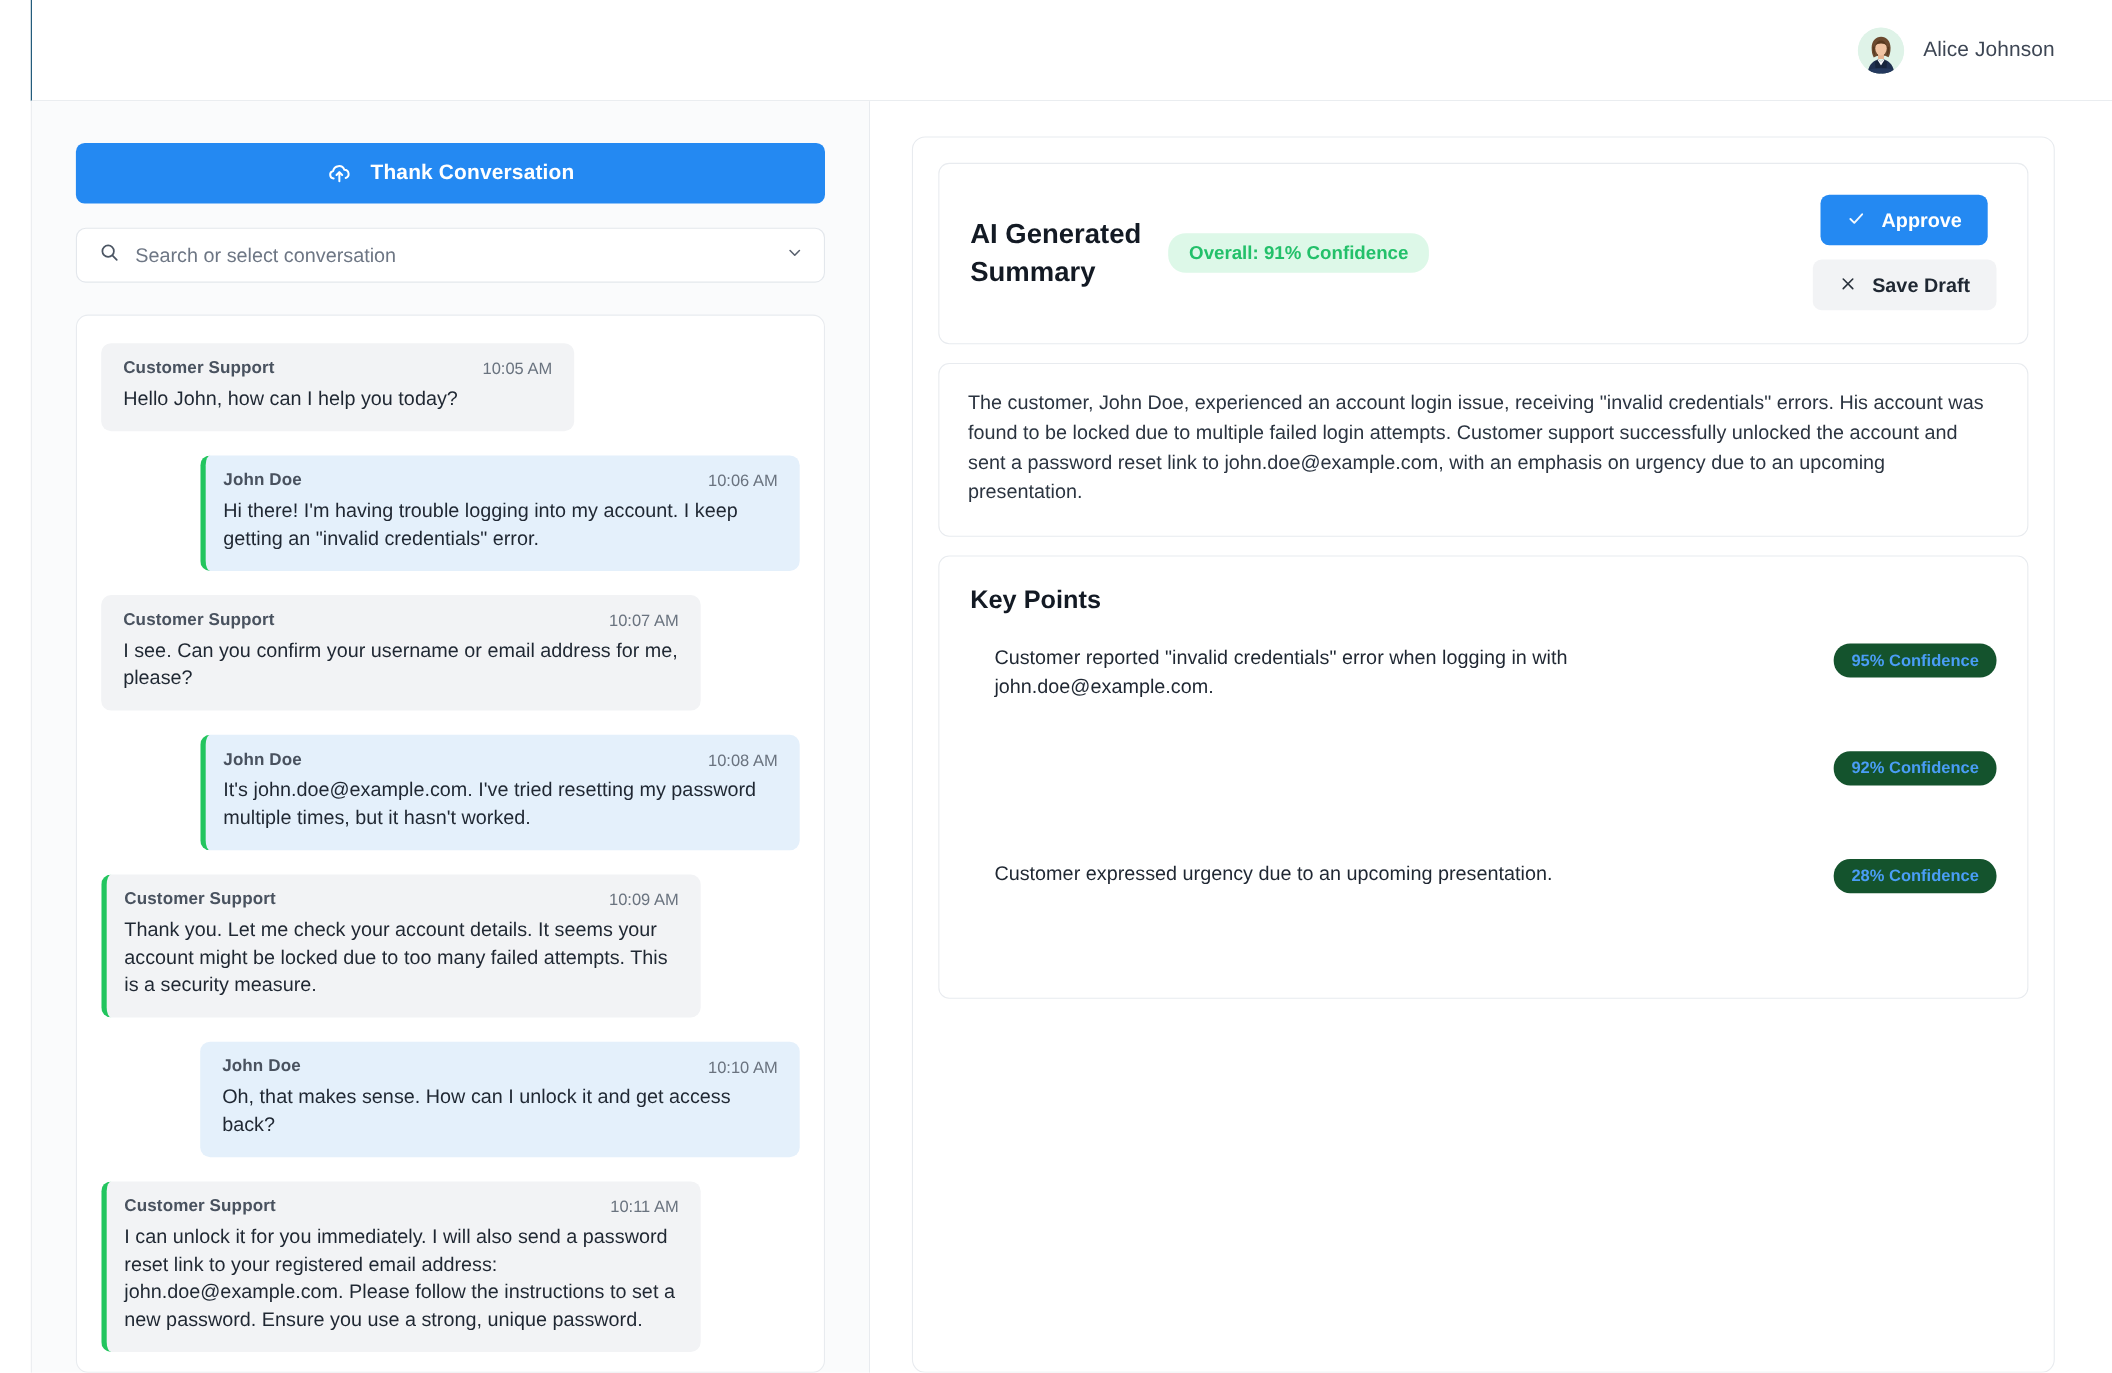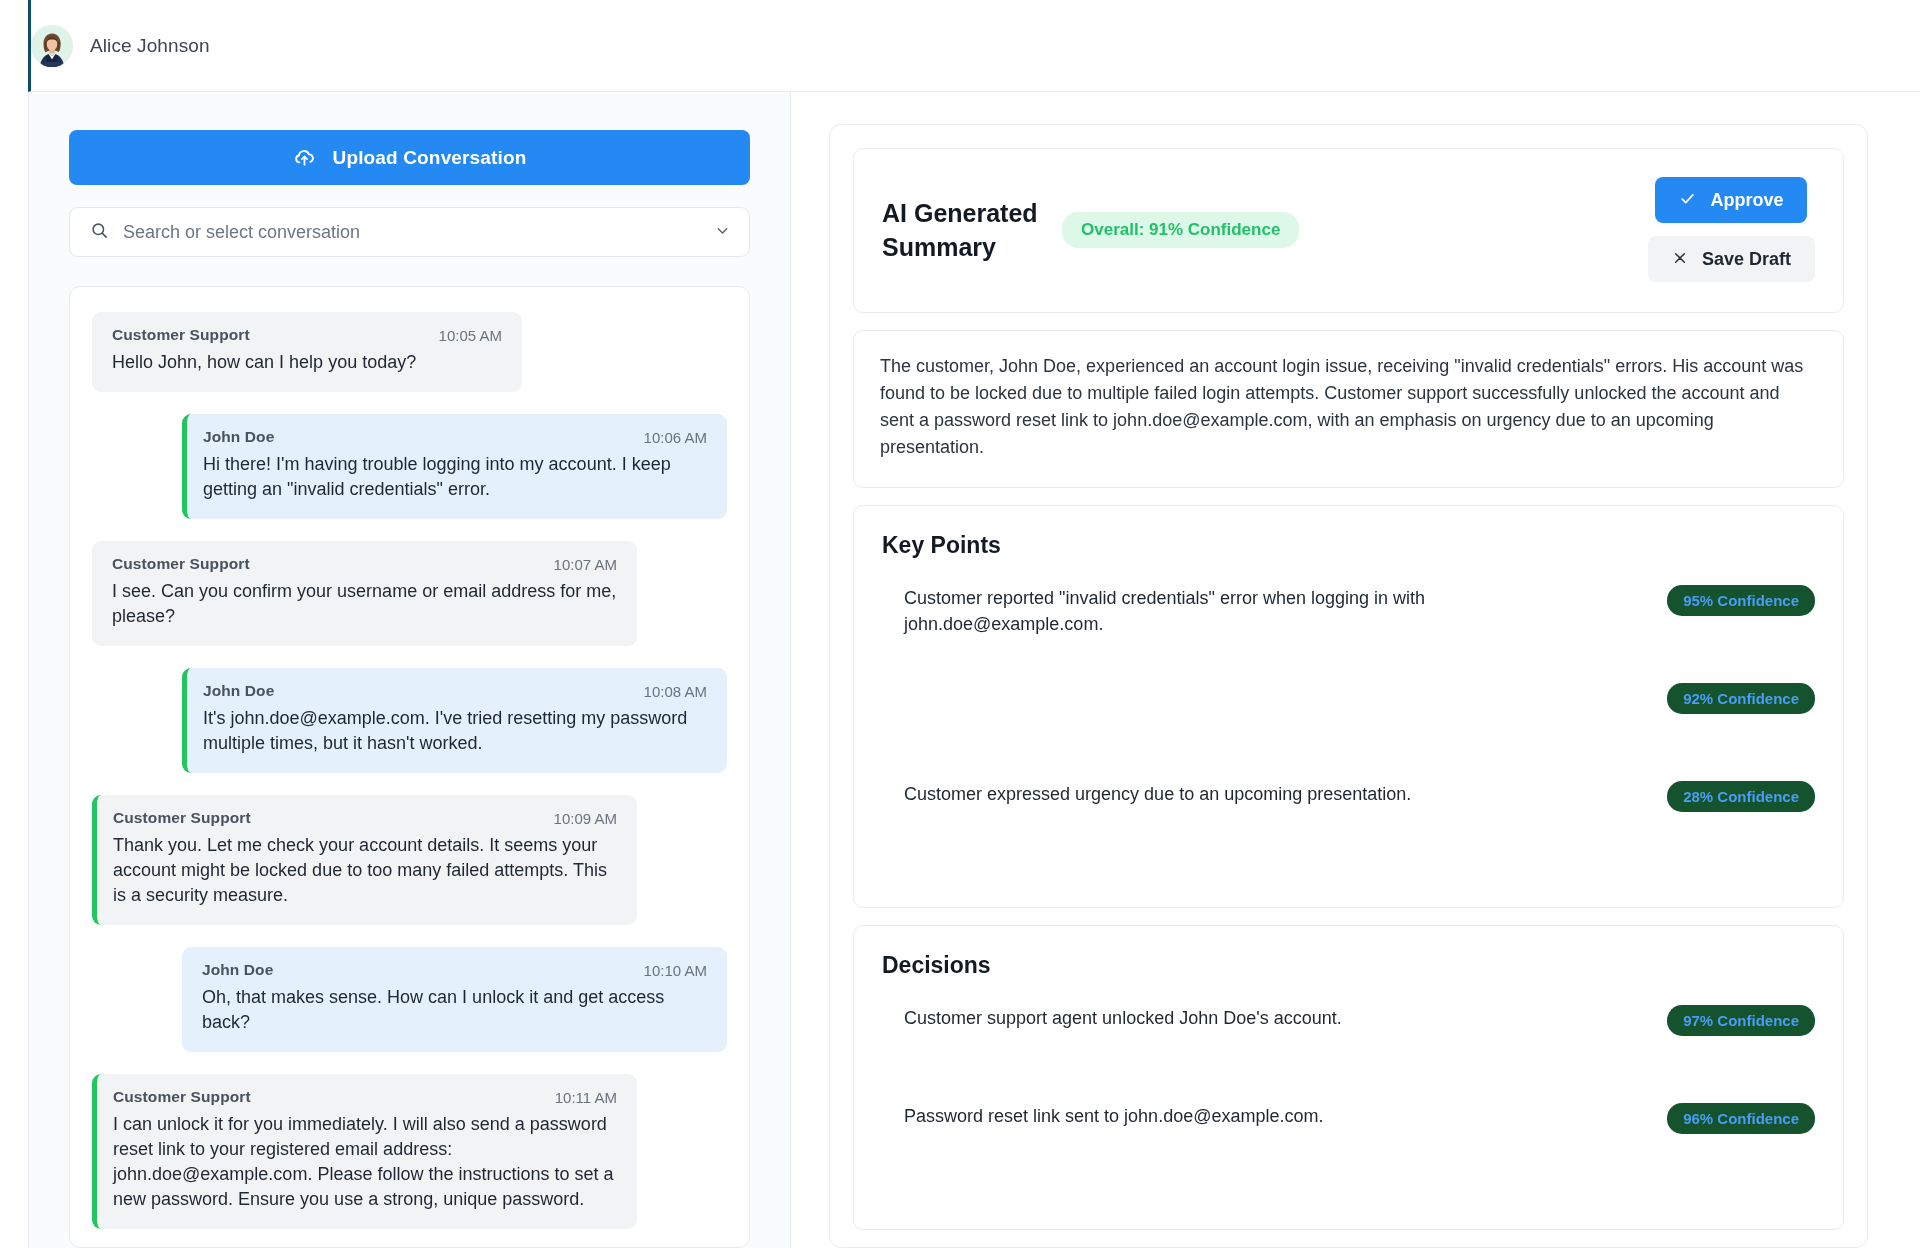--- a/index.html
+++ b/index.html
@@ -21,25 +21,25 @@
     flex-direction: column;
     background: #ffffff;
   }
 
   
   .topbar {
     height: 92px;
     min-height: 92px;
     background: #ffffff;
     border-bottom: 1px solid #e8ebef;
-    border-left: 3px solid #0c4a6e;
+    border-left: 1px solid #0c4a6e;
     margin-left: 28px;
     display: flex;
     align-items: center;
-    justify-content: flex-start;
+    justify-content: flex-end;
     padding-right: 52px;
   }
   .user-chip {
     display: flex;
     align-items: center;
     gap: 17px;
     cursor: pointer;
   }
   .avatar {
     width: 42px;
@@ -331,21 +331,21 @@
     <div class="left-panel">
 
       <button class="upload-btn">
         <span>
           <svg width="23" height="23" viewBox="0 0 24 24" fill="none" stroke="#ffffff" stroke-width="1.9" stroke-linecap="round" stroke-linejoin="round">
             <path d="M18 16.5a4 4 0 0 0-1.2-7.8 5.6 5.6 0 0 0-10.7 1.2A3.6 3.6 0 0 0 6.6 17"></path>
             <path d="M12 19.5V11.2"></path>
             <path d="M9.3 13.6L12 11l2.7 2.6"></path>
           </svg>
         </span>
-        <span>Upload Conversation</span>
+        <span>Thank Conversation</span>
       </button>
 
       <div class="search-wrap">
         <span>
           <svg width="19" height="19" viewBox="0 0 24 24" fill="none" stroke="#4b5563" stroke-width="2" stroke-linecap="round">
             <circle cx="10.5" cy="10.5" r="6.6"></circle>
             <path d="M15.6 15.6L20.4 20.4"></path>
           </svg>
         </span>
         <input type="text" value="" placeholder="Search or select conversation" style="">
@@ -463,31 +463,18 @@
               <div class="point-row">
                 <div class="conf-badge">92% Confidence</div>
               </div>
               <div class="point-row">
                 <div class="point-text">Customer expressed urgency due to an upcoming presentation.</div>
                 <div class="conf-badge">28% Confidence</div>
               </div>
             </div>
         </div>
 
-        <div class="panel-card section-card">
-          <div class="section-title">Decisions</div>
-          <div id="decisions-list">
-              <div class="point-row">
-                <div class="point-text">Customer support agent unlocked John Doe's account.</div>
-                <div class="conf-badge">97% Confidence</div>
-              </div>
-              <div class="point-row">
-                <div class="point-text">Password reset link sent to john.doe@example.com.</div>
-                <div class="conf-badge">96% Confidence</div>
-              </div>
-            </div>
-        </div>
 
       </div>
     </div>
 
   </div>
 </div>
 
 </body></html>

